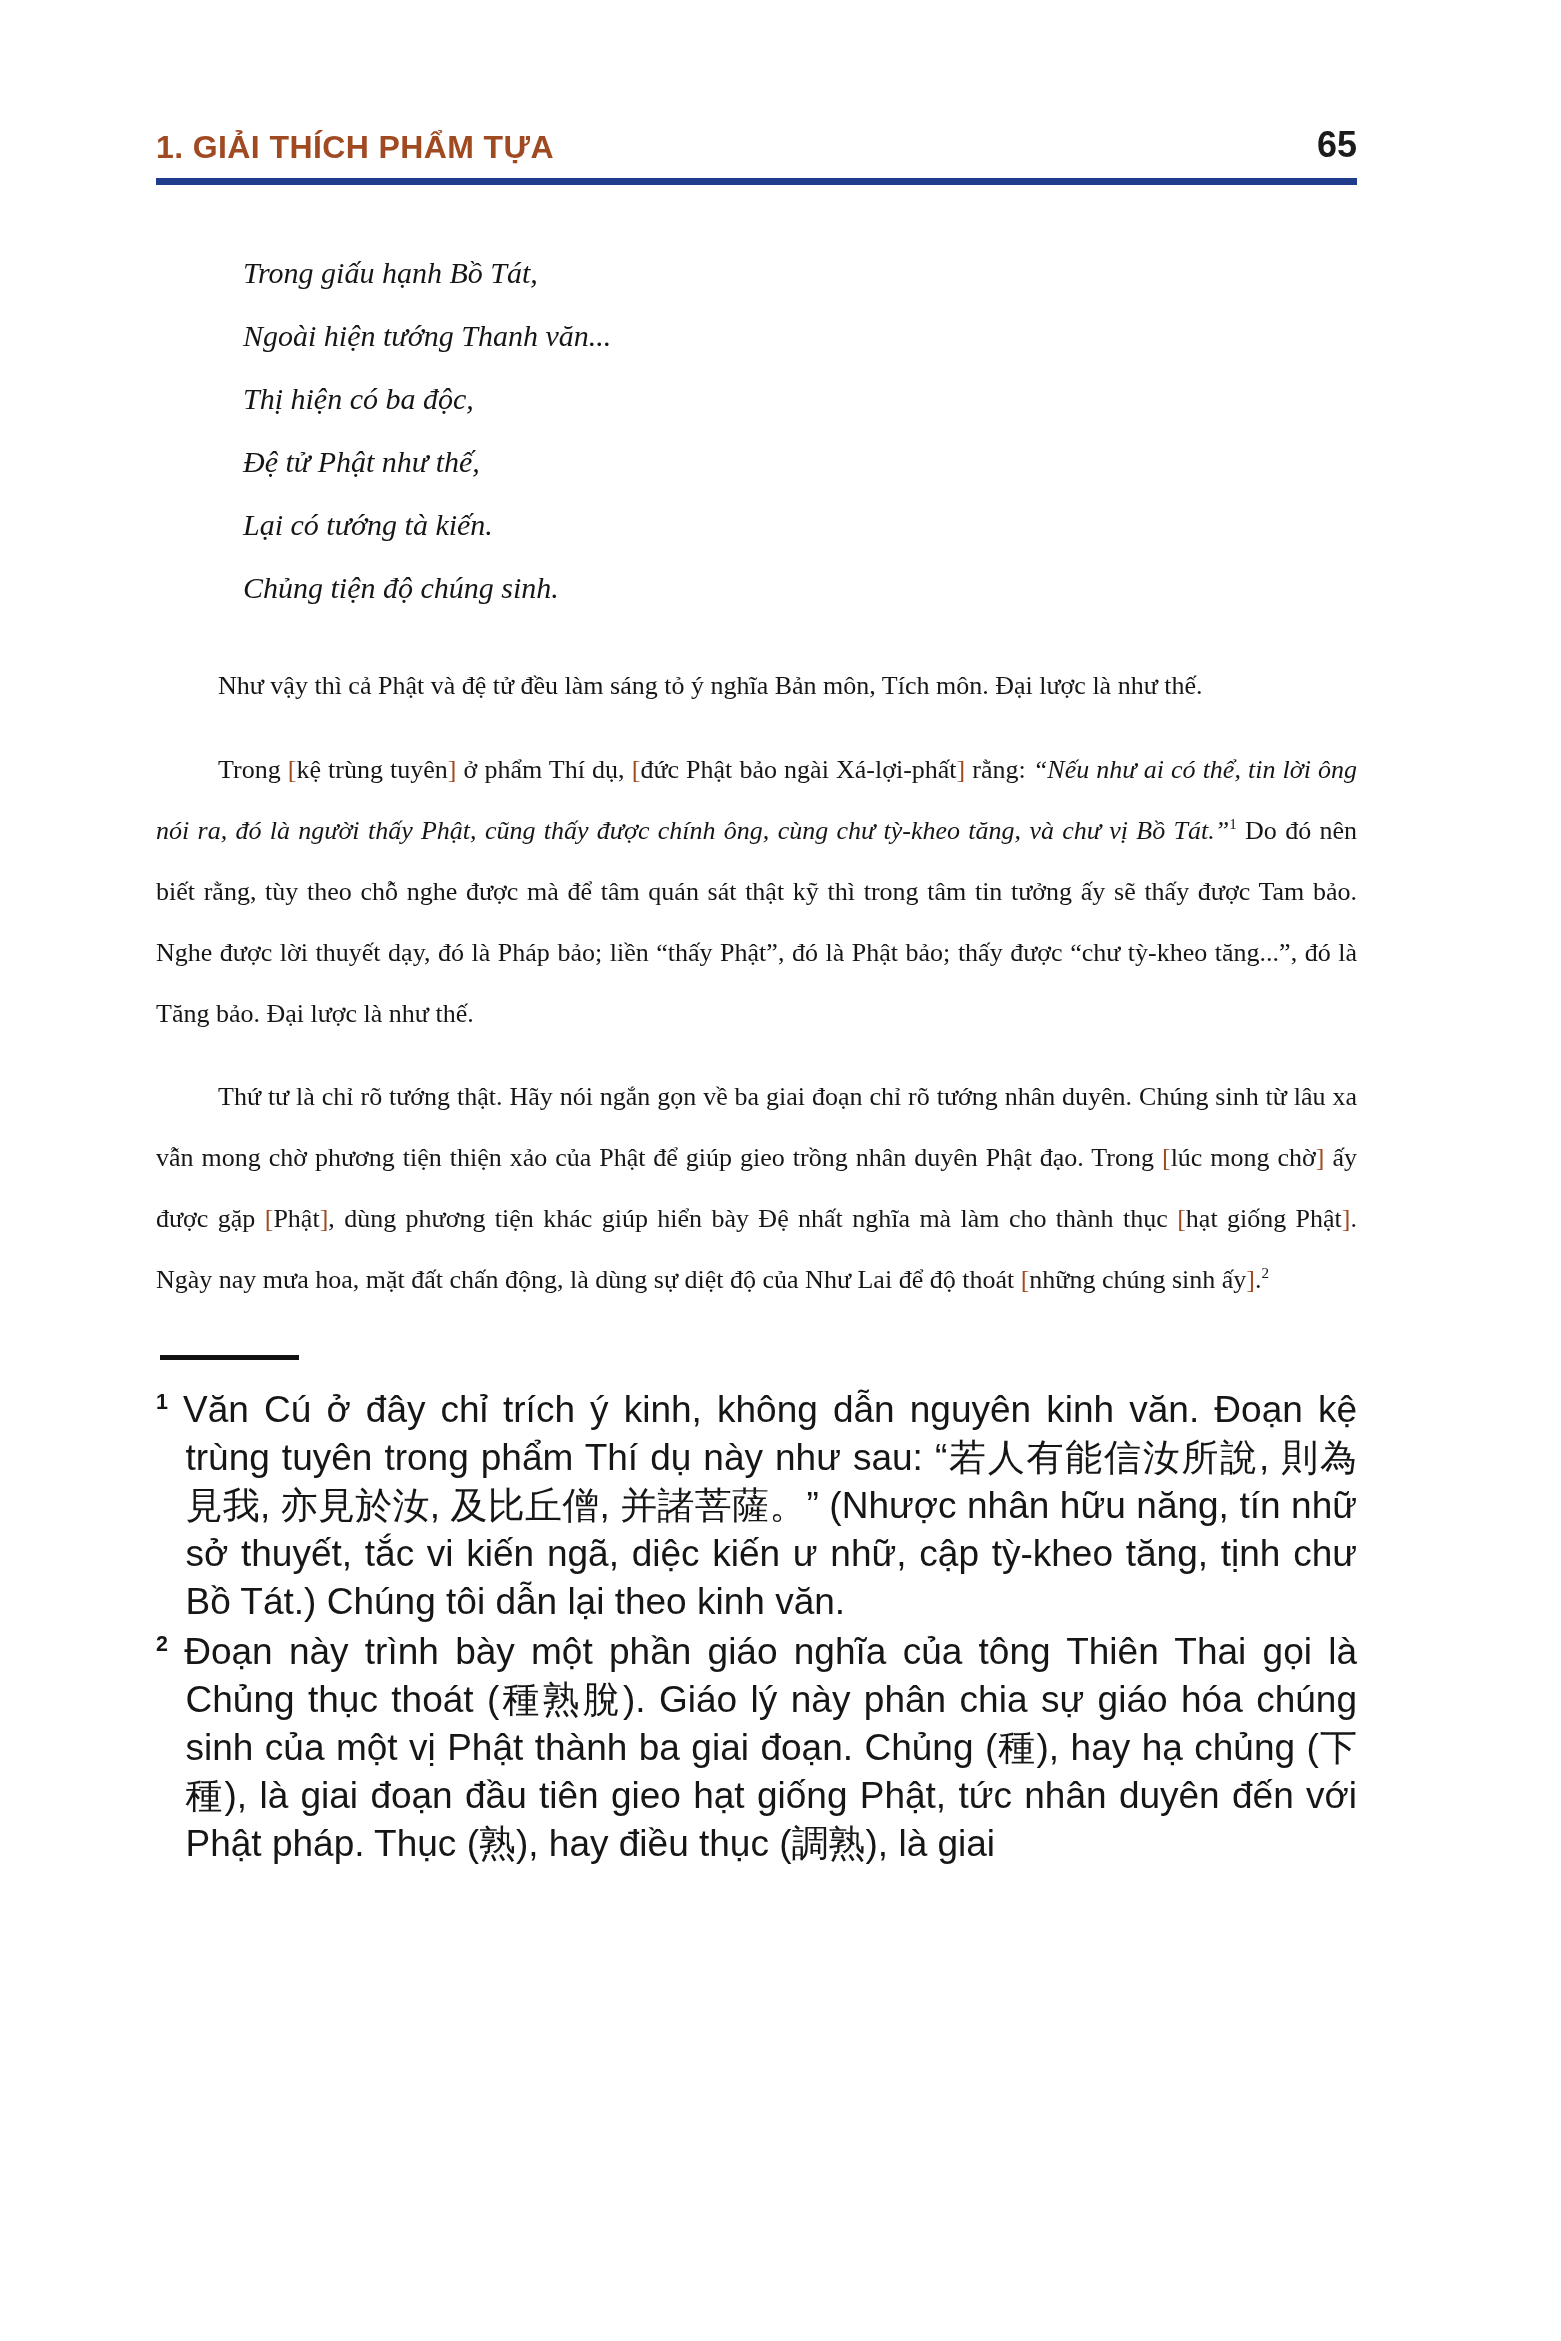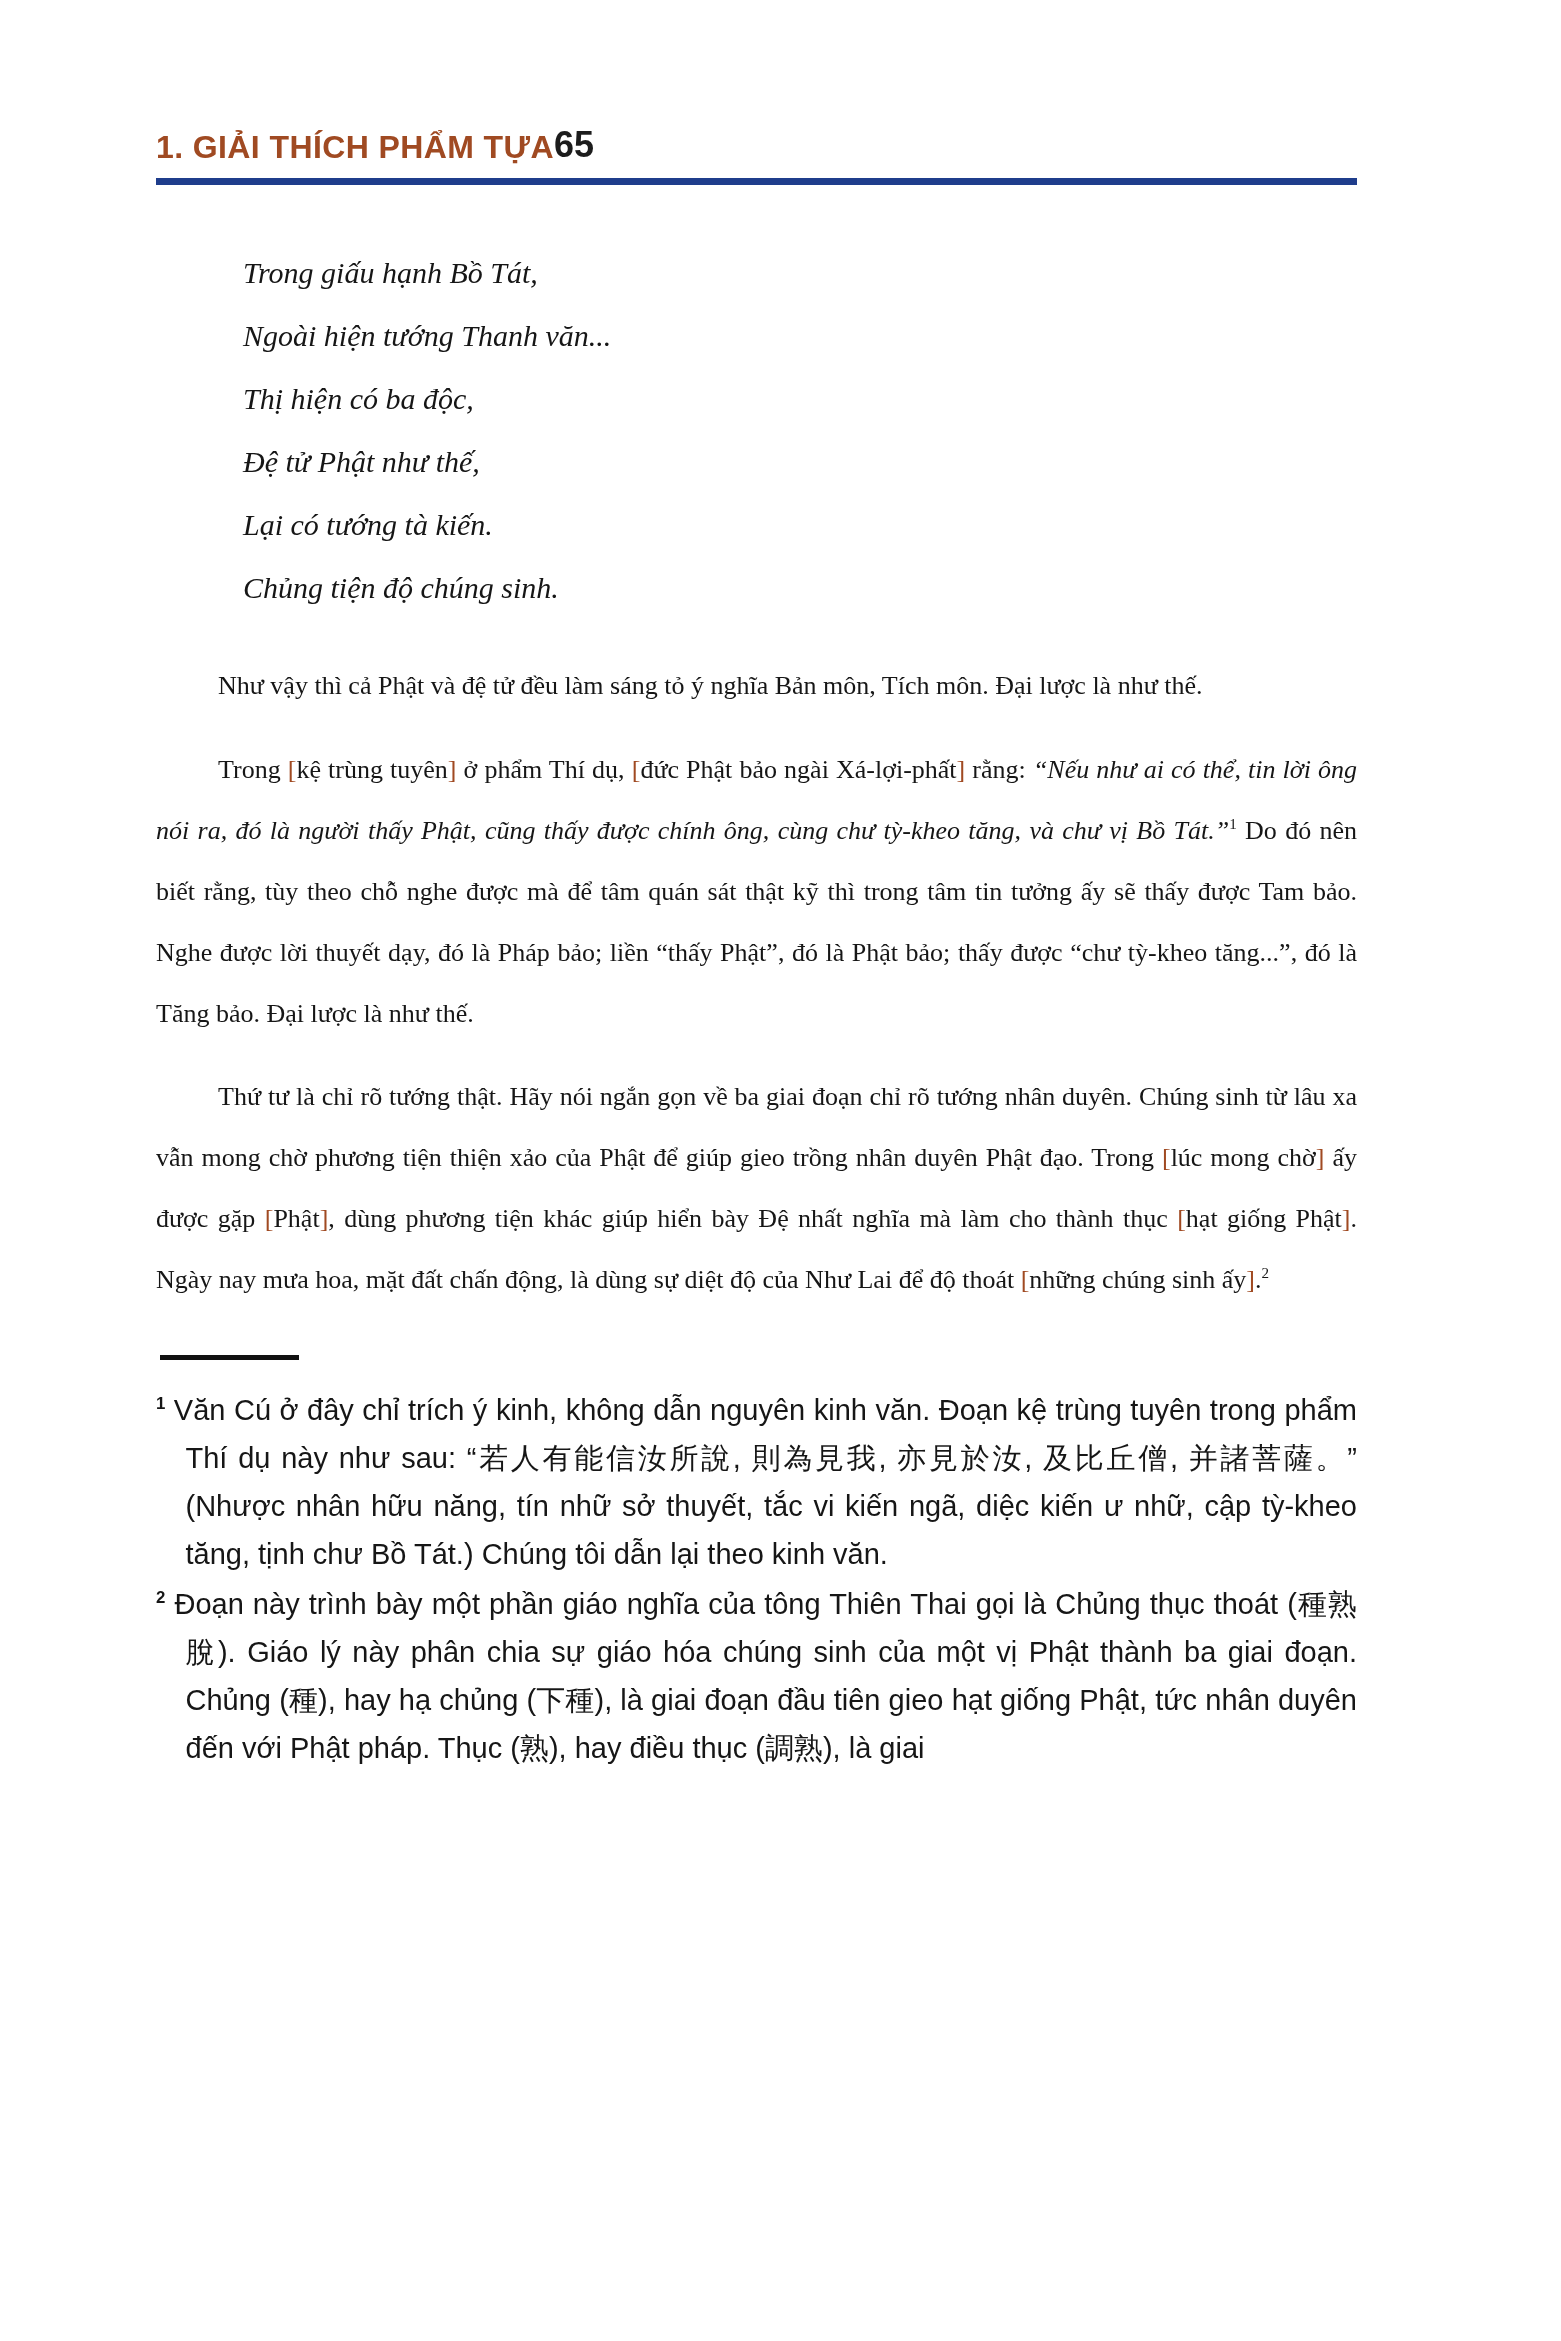--- a/index.html
+++ b/index.html
@@ -17,20 +17,21 @@
   }
   .page {
     width: 1561px;
     height: 2342px;
     padding: 102px 204px 0 156px;
     background: #ffffff;
   }
   
   .header-row {
     display: flex;
+    justify-content: space-between;
     align-items: flex-end;
   }
   .chapter-title {
     font-family: "Liberation Sans", "DejaVu Sans", sans-serif;
     font-weight: bold;
     font-size: 32px;
     letter-spacing: 0.4px;
     color: var(--accent);
   }
   .page-number {
@@ -77,21 +78,21 @@
     margin-top: 45px;
     margin-left: 3.5px;
     width: 139px;
     height: 5.2px;
     background: #111111;
     border: none;
   }
   .footnotes {
     margin-top: 26px;
     font-family: "Liberation Sans", "DejaVu Sans", sans-serif;
-    font-size: 29px;
+    font-size: 37px;
     line-height: 48px;
     text-align: justify;
   }
   .footnote {
     padding-left: 29.5px;
     text-indent: -29.5px;
     margin-top: 1.7px;
   }
   .footnote sup.seg-sup { font-weight: bold; }
 </style>

